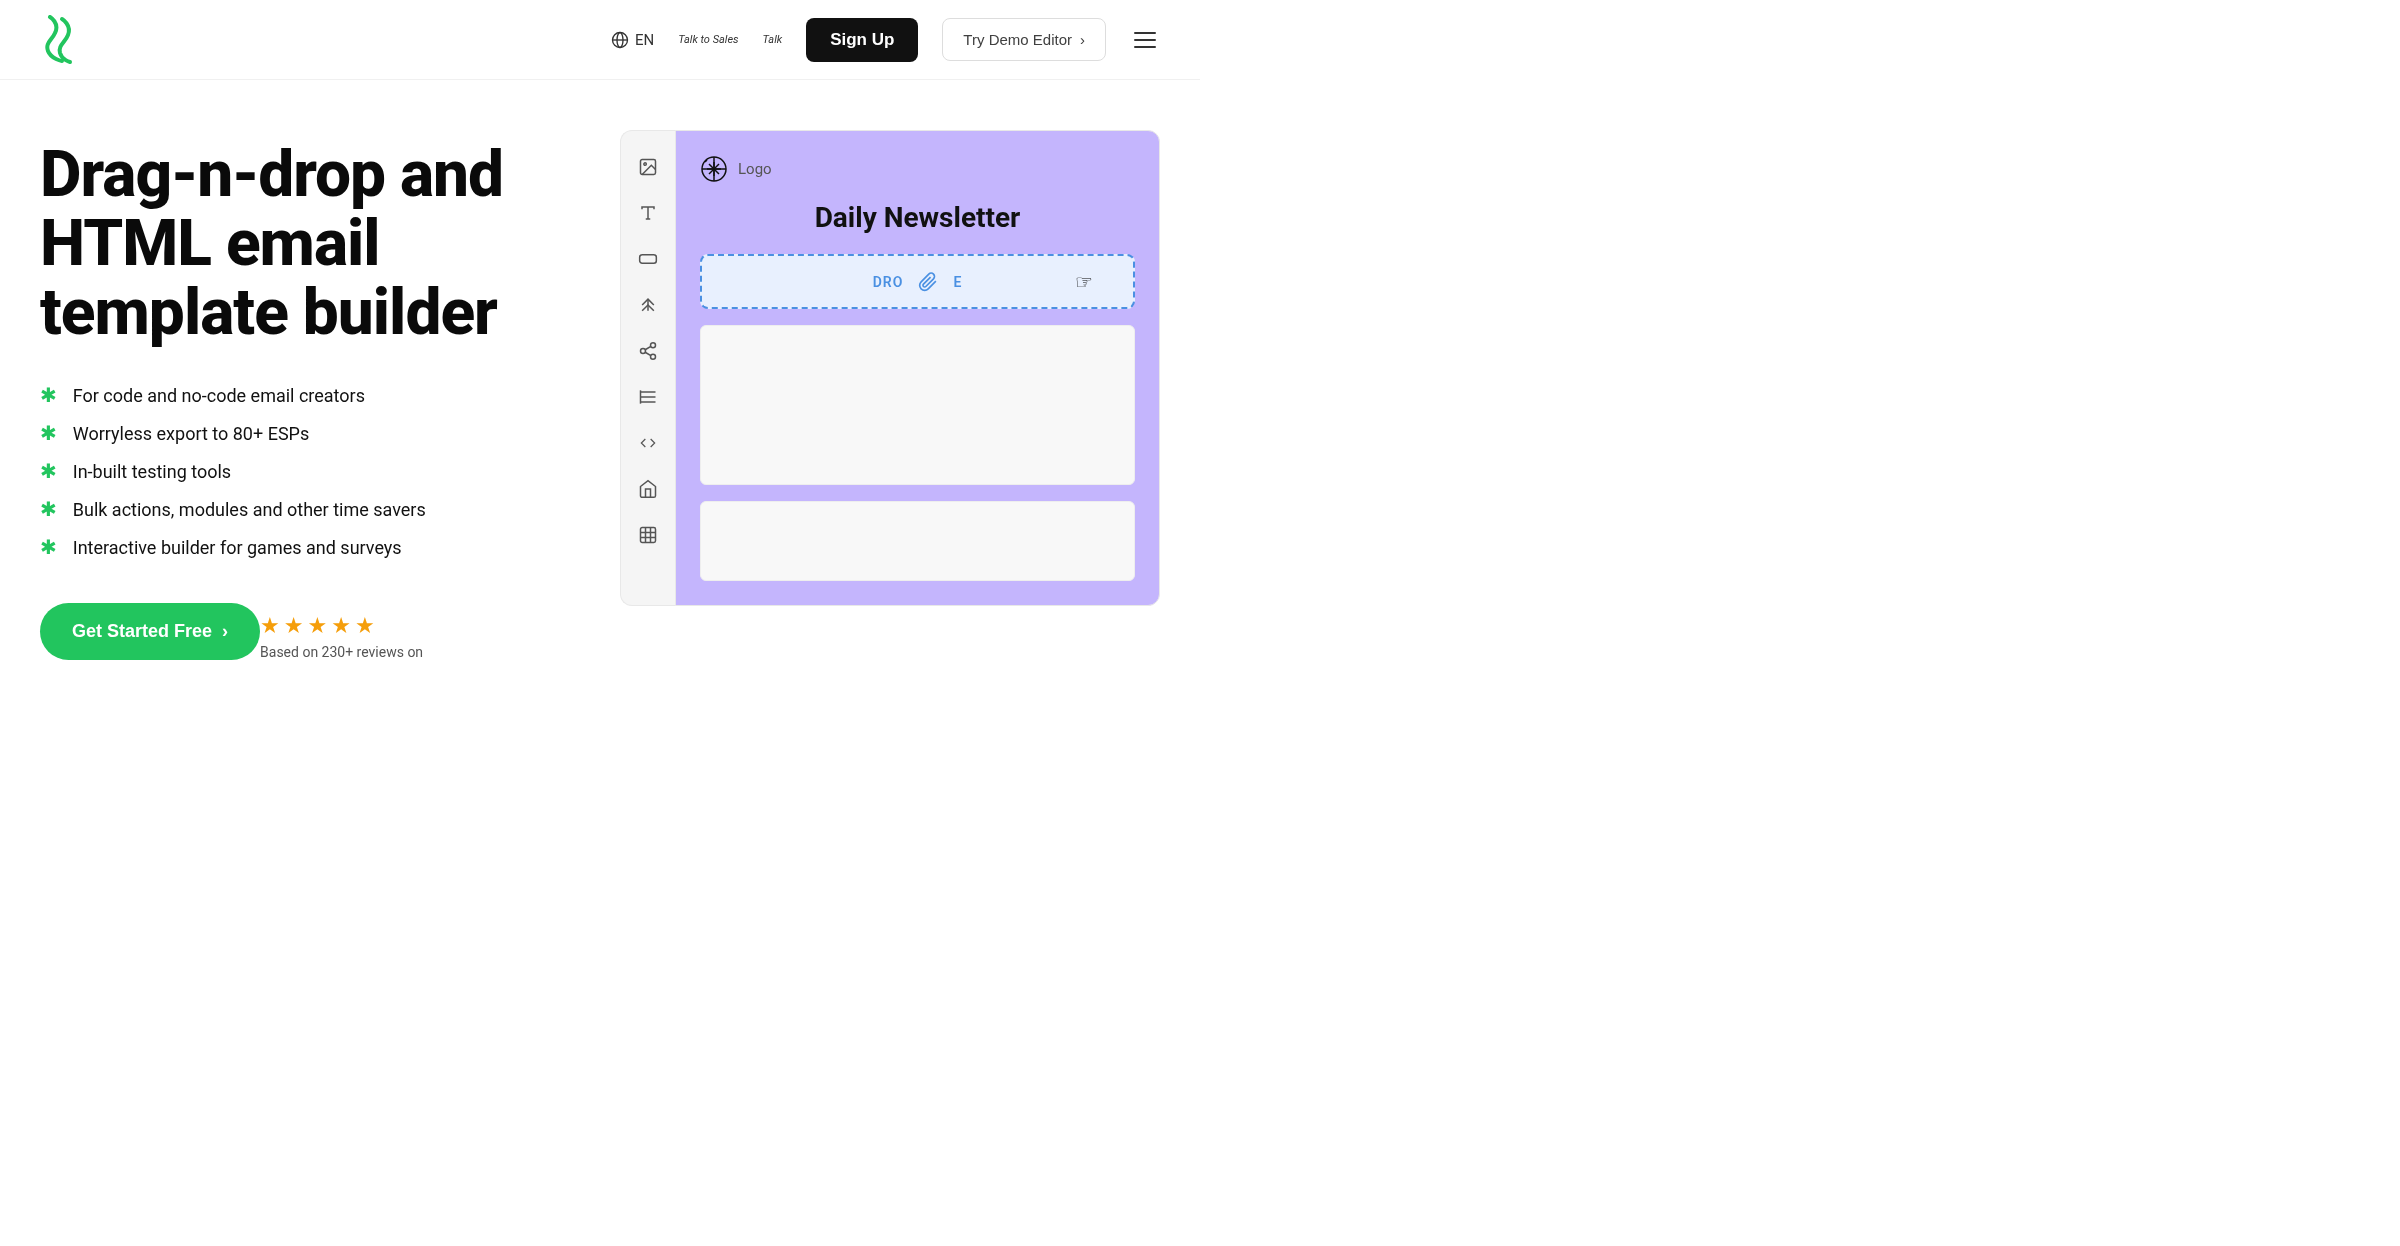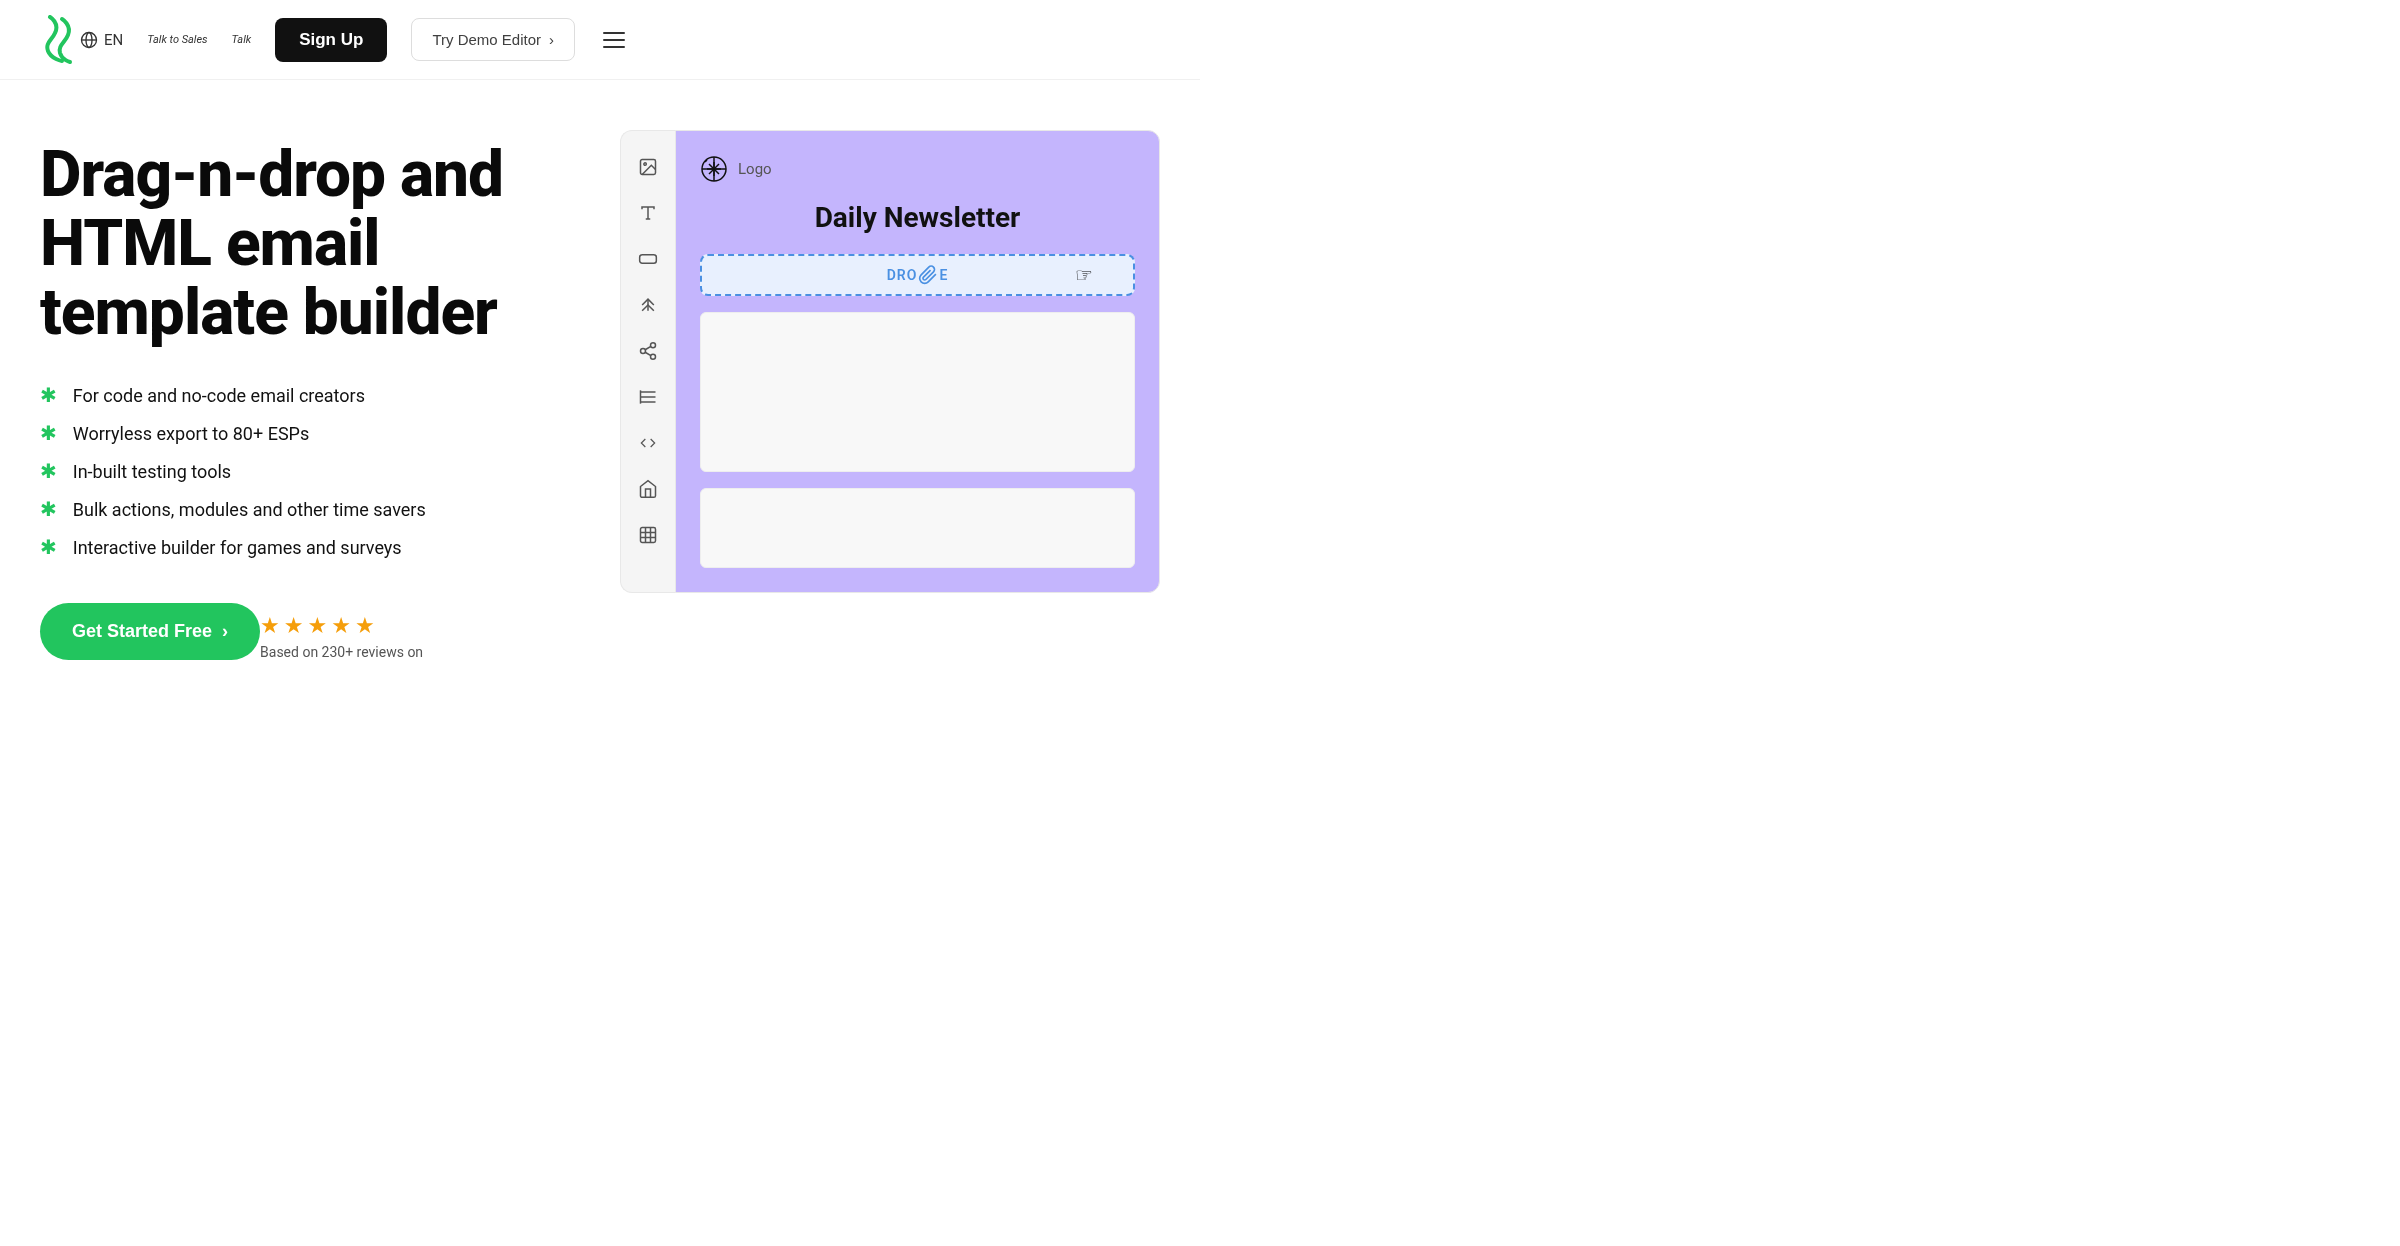--- a/index.html
+++ b/index.html
@@ -8,20 +8,21 @@
       background: #ffffff;
       width: 1200px;
       min-height: 623px;
       overflow-x: hidden;
     }
 
     
     .navbar {
       display: flex;
       align-items: center;
+      justify-content: space-between;
       padding: 0 40px;
       height: 80px;
       border-bottom: 1px solid #f0f0f0;
     }
     .nav-logo {
       display: flex;
       align-items: center;
     }
     .nav-logo svg {
       width: 40px;
@@ -220,27 +221,27 @@
       font-size: 28px;
       font-weight: 700;
       color: #111;
       margin-bottom: 20px;
       text-align: center;
     }
     .editor-drop-zone {
       border: 2px dashed #4a90e2;
       border-radius: 8px;
       background: #e8f0fe;
-      height: 42px;
+      height: 55px;
       display: flex;
       align-items: center;
       justify-content: center;
       margin-bottom: 16px;
       position: relative;
-      gap: 1px;
+      gap: 15px;
     }
     .drop-text {
       color: #4a90e2;
       font-size: 14px;
       font-weight: 600;
       letter-spacing: 1px;
       text-transform: uppercase;
     }
     .drop-cursor {
       position: absolute;

